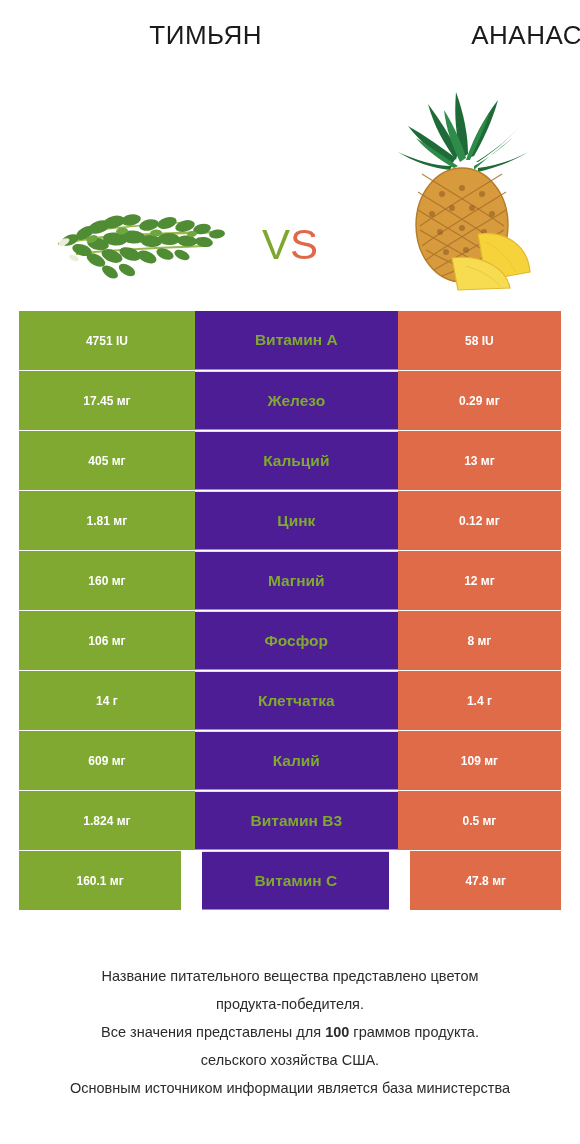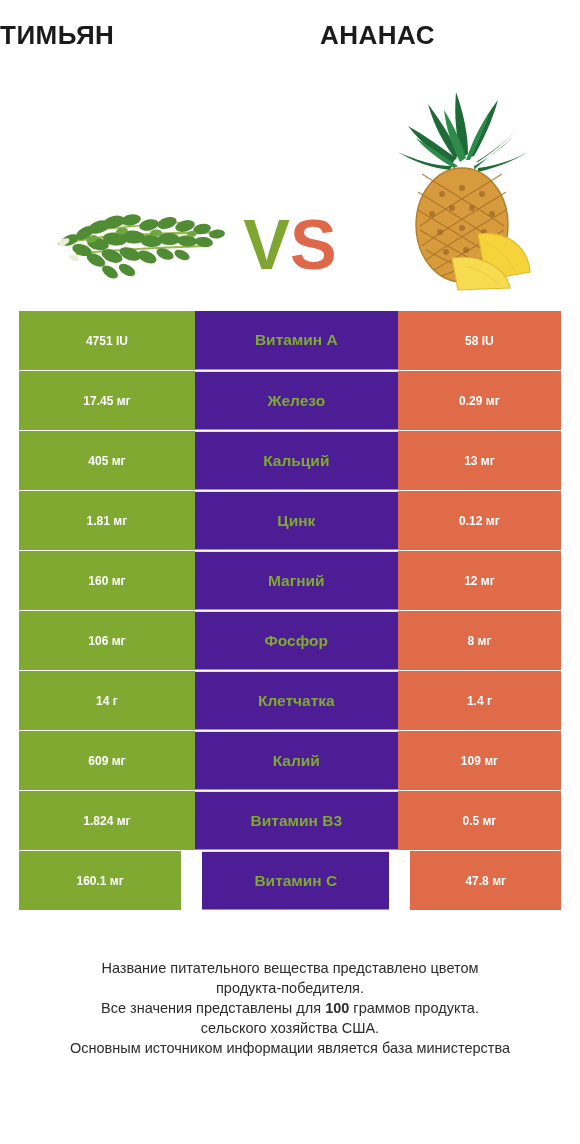--- a/index.html
+++ b/index.html
@@ -24,45 +24,45 @@
 
   
   .header {
     position: relative;
     height: 290px;
   }
   .title {
     position: absolute;
     top: 20px;
     font-size: 26px;
-    font-weight: 700;
+    font-weight: 400;
     color: #1b1b1b;
     letter-spacing: 0.5px;
-    text-align: left;
+    text-align: right;
     white-space: nowrap;
   }
   .title-left  { left: 0;   width: 262px; }
   .title-right { left: 320px; width: 262px; }
 
   .hero {
     position: absolute;
     top: 72px;
     left: 0;
     width: 580px;
     height: 218px;
   }
   .vs {
     position: absolute;
     left: 232px;
     top: 140px;
     width: 116px;
     text-align: center;
-    font-size: 70px;
+    font-size: 42px;
     line-height: 66px;
-    font-weight: 700;
+    font-weight: 400;
     font-family: "Liberation Sans", sans-serif;
     white-space: nowrap;
   }
   .vs .v { color: #7FA630; }
   .vs .s { color: #E0684A; }
 
   .food-left {
     position: absolute;
     left: 52px;
     top: 120px;
@@ -127,21 +127,21 @@
   .footer {
     position: absolute;
     left: 0;
     top: 958px;
     width: 580px;
     text-align: center;
     font-size: 14.5px;
     line-height: 20px;
     color: #2b2b2b;
   }
-  .footer p { margin: 0; padding: 0; }
+  .footer p { margin: 8px; padding: 0; }
   .footer .b { font-weight: bold; }
 </style>
 </head>
 <body>
 
 <div class="page">
 
   <div class="header">
 
     <div class="title title-left">ТИМЬЯН</div>

